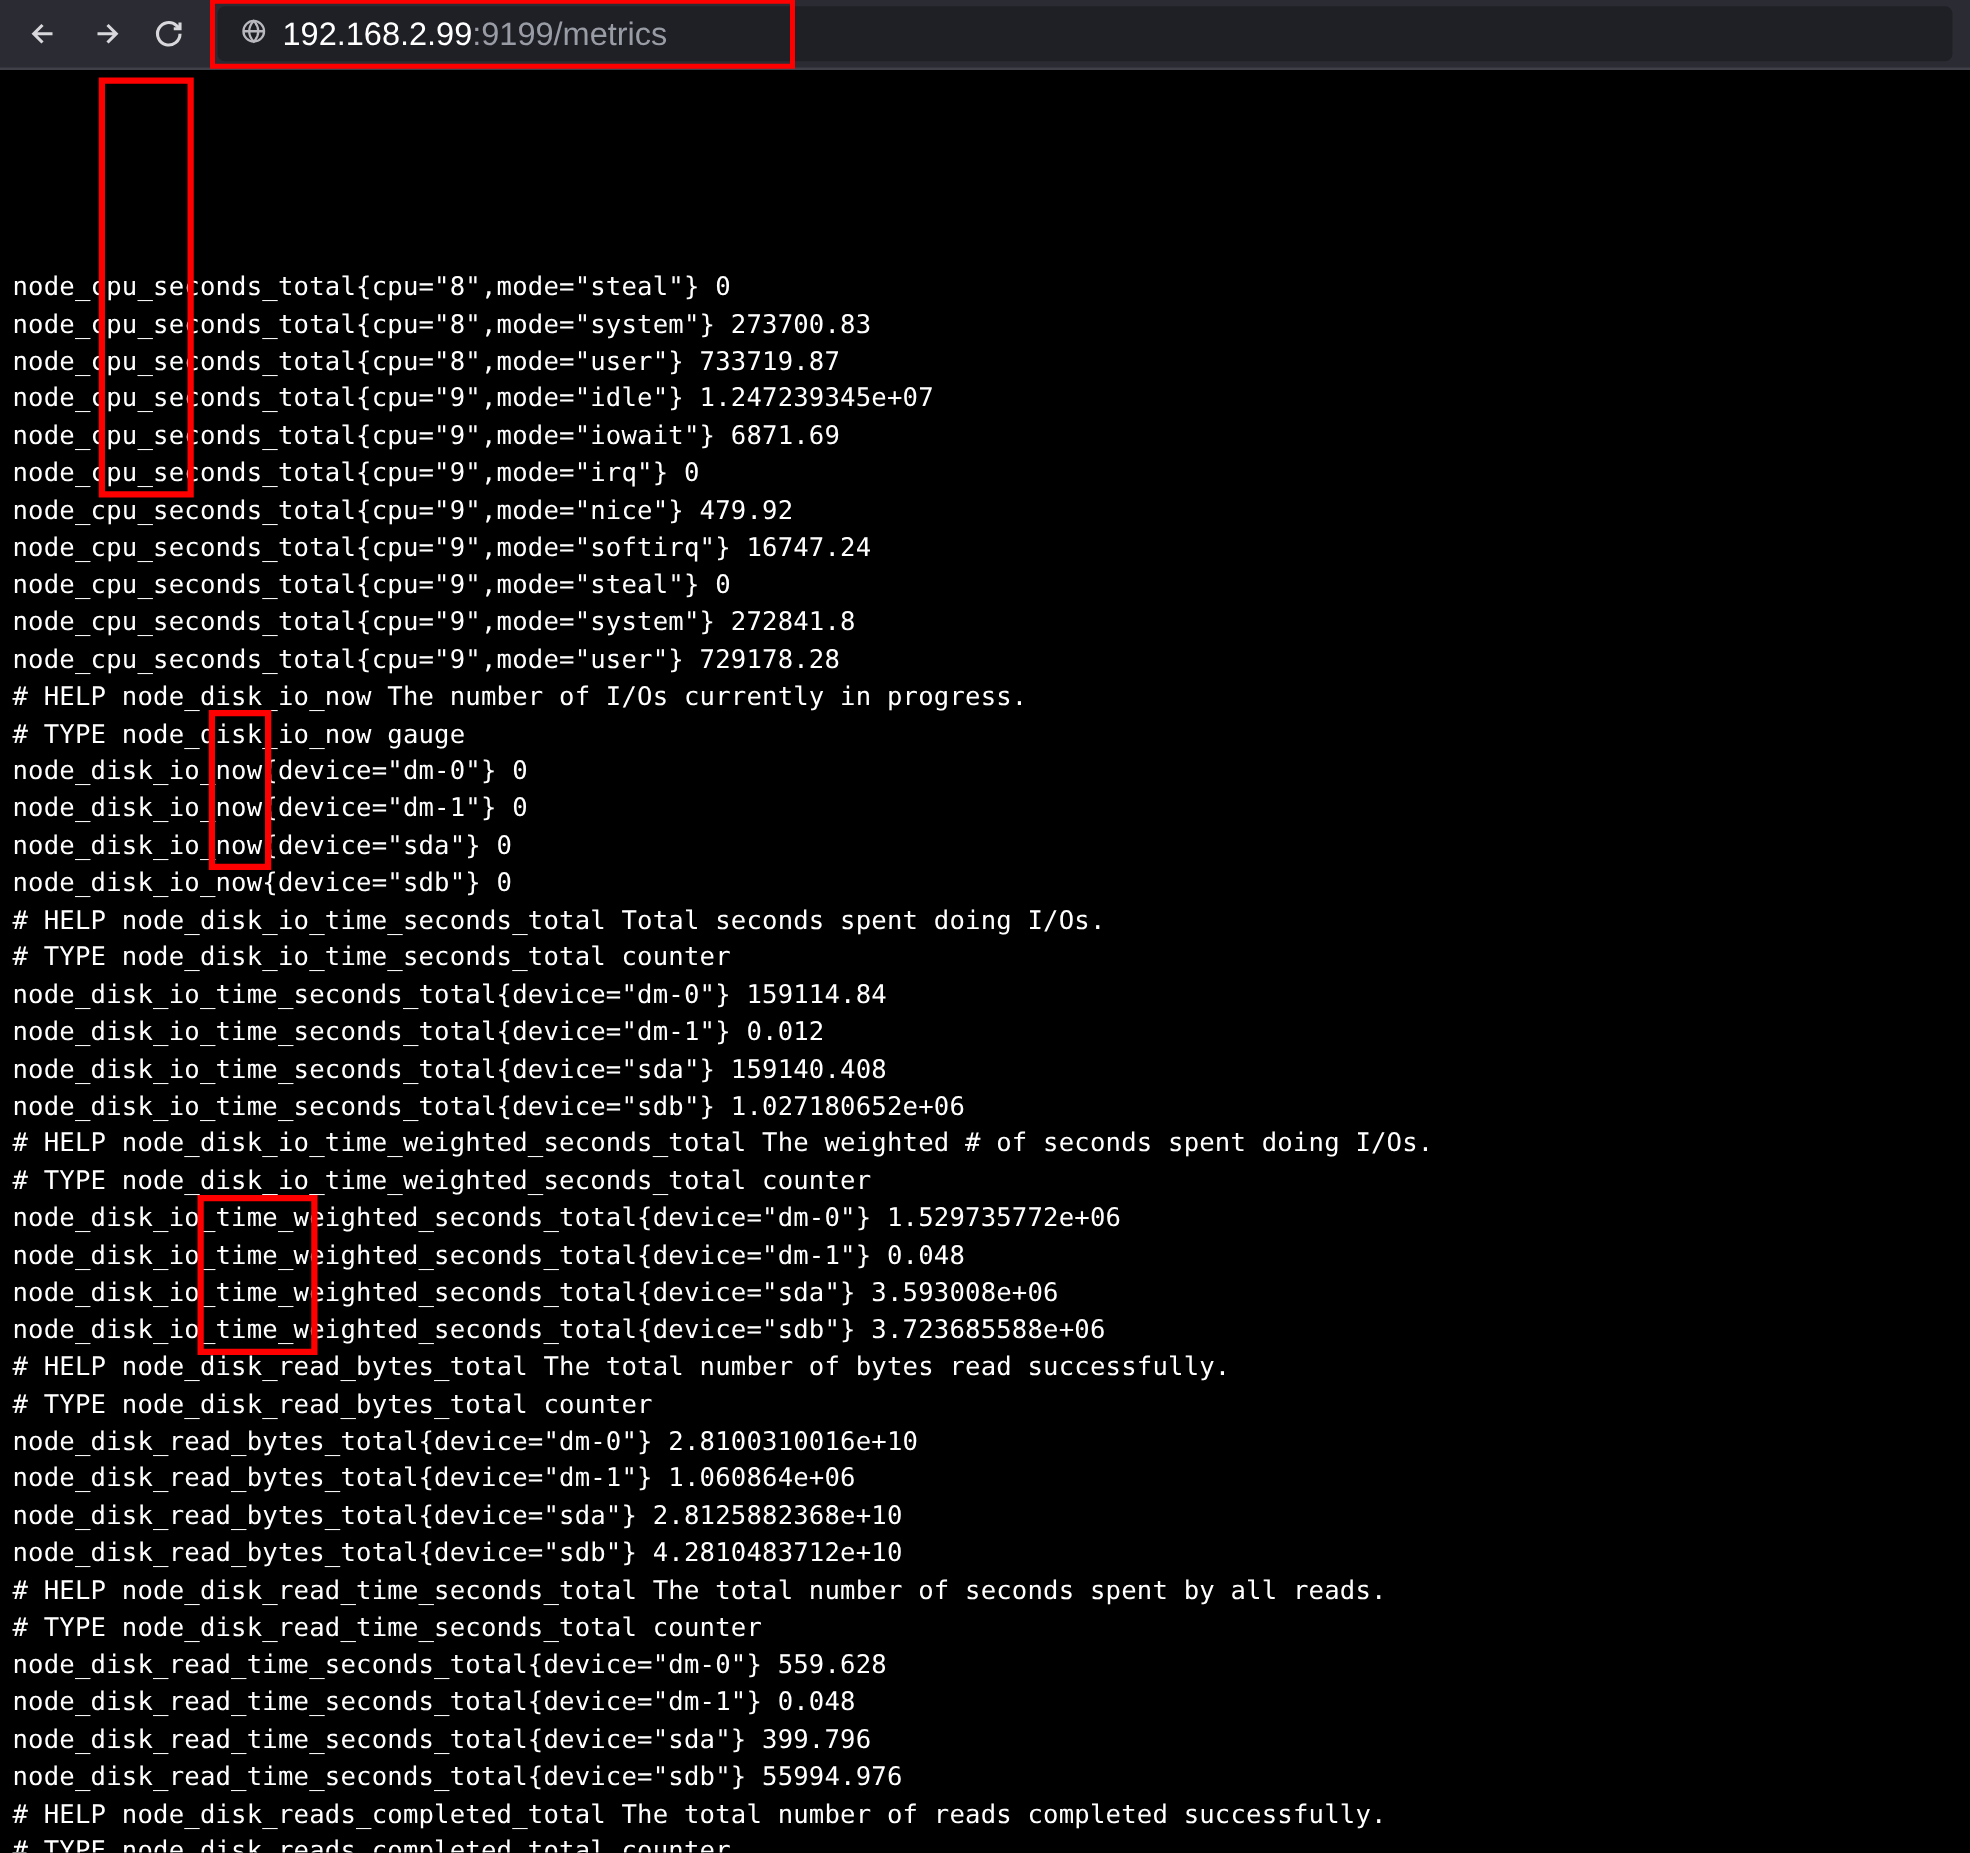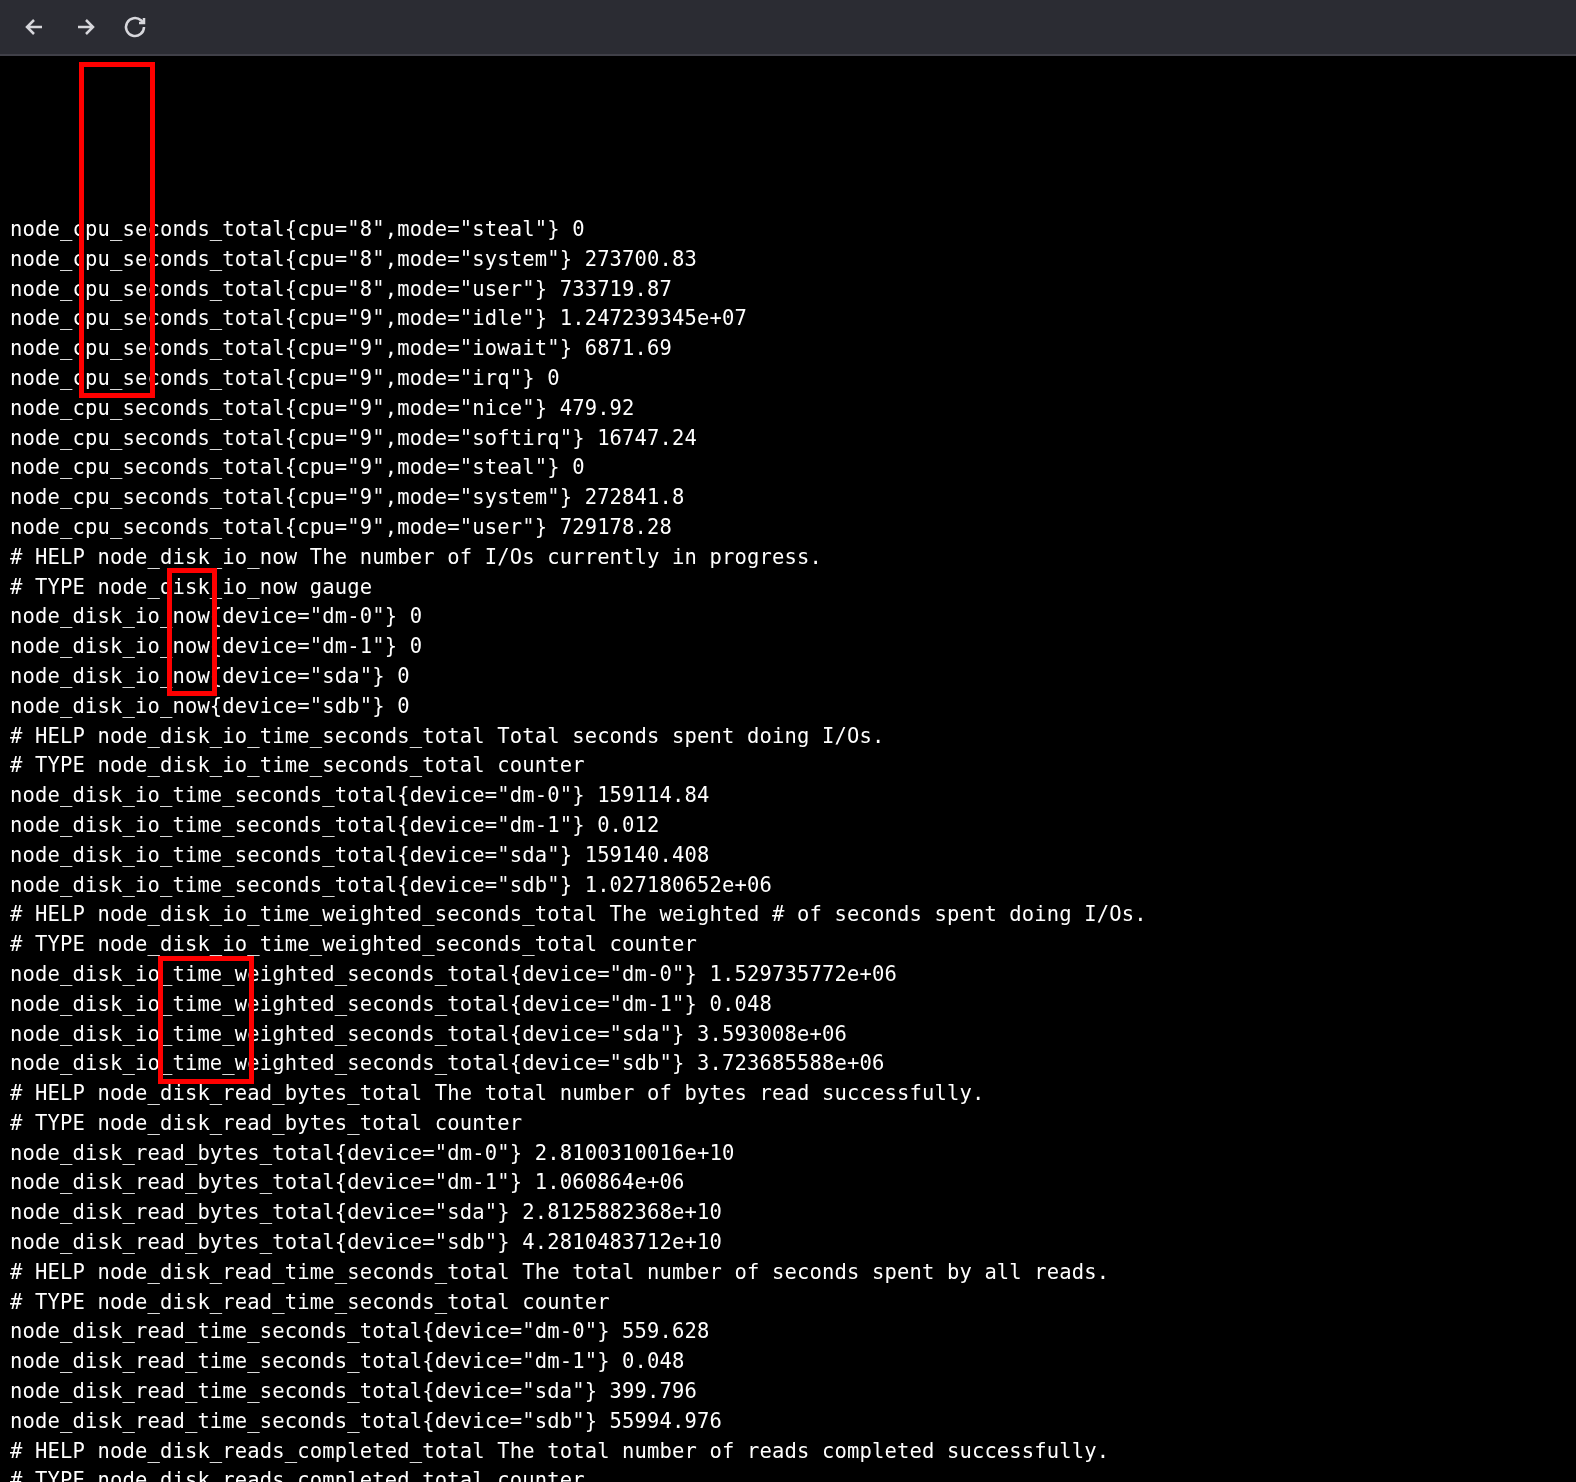--- a/index.html
+++ b/index.html
@@ -101,20 +101,32 @@
     <svg viewBox="0 0 24 24">
         <path d="M5 12h14M13 5l7 7-7 7"></path>
       </svg>
   </div>
   <div class="nav-btn reload-btn">
     <svg viewBox="0 0 24 24">
         <path d="M21 12a9 9 0 1 1-3-6.7L21 8"></path>
         <path d="M21 3v5h-5"></path>
       </svg>
   </div>
+  <div class="address-bar">
+    <span class="globe-icon">
+      <svg viewBox="0 0 24 24">
+          <circle cx="12" cy="12" r="9"></circle>
+          <path d="M3 12h18M12 3c2.5 2.5 4 5.5 4 9s-1.5 6.5-4 9c-2.5-2.5-4-5.5-4-9s1.5-6.5 4-9z"></path>
+        </svg>
+    </span>
+    <span class="url-text">
+      <span class="url-host">192.168.2.99</span><span class="url-rest">:9199/metrics</span>
+    </span>
+    <div class="url-highlight-box"></div>
+  </div>
 </div>
 
 <div class="metrics-area">
   <div class="metrics-content" id="metrics-content">
     <div class="hlbox hl-cpu"></div>
     <div class="hlbox hl-io"></div>
     <div class="hlbox hl-read"></div>
   <div>node_cpu_seconds_total{cpu="8",mode="steal"} 0</div><div>node_cpu_seconds_total{cpu="8",mode="system"} 273700.83</div><div>node_cpu_seconds_total{cpu="8",mode="user"} 733719.87</div><div>node_cpu_seconds_total{cpu="9",mode="idle"} 1.247239345e+07</div><div>node_cpu_seconds_total{cpu="9",mode="iowait"} 6871.69</div><div>node_cpu_seconds_total{cpu="9",mode="irq"} 0</div><div>node_cpu_seconds_total{cpu="9",mode="nice"} 479.92</div><div>node_cpu_seconds_total{cpu="9",mode="softirq"} 16747.24</div><div>node_cpu_seconds_total{cpu="9",mode="steal"} 0</div><div>node_cpu_seconds_total{cpu="9",mode="system"} 272841.8</div><div>node_cpu_seconds_total{cpu="9",mode="user"} 729178.28</div><div># HELP node_disk_io_now The number of I/Os currently in progress.</div><div># TYPE node_disk_io_now gauge</div><div>node_disk_io_now{device="dm-0"} 0</div><div>node_disk_io_now{device="dm-1"} 0</div><div>node_disk_io_now{device="sda"} 0</div><div>node_disk_io_now{device="sdb"} 0</div><div># HELP node_disk_io_time_seconds_total Total seconds spent doing I/Os.</div><div># TYPE node_disk_io_time_seconds_total counter</div><div>node_disk_io_time_seconds_total{device="dm-0"} 159114.84</div><div>node_disk_io_time_seconds_total{device="dm-1"} 0.012</div><div>node_disk_io_time_seconds_total{device="sda"} 159140.408</div><div>node_disk_io_time_seconds_total{device="sdb"} 1.027180652e+06</div><div># HELP node_disk_io_time_weighted_seconds_total The weighted # of seconds spent doing I/Os.</div><div># TYPE node_disk_io_time_weighted_seconds_total counter</div><div>node_disk_io_time_weighted_seconds_total{device="dm-0"} 1.529735772e+06</div><div>node_disk_io_time_weighted_seconds_total{device="dm-1"} 0.048</div><div>node_disk_io_time_weighted_seconds_total{device="sda"} 3.593008e+06</div><div>node_disk_io_time_weighted_seconds_total{device="sdb"} 3.723685588e+06</div><div># HELP node_disk_read_bytes_total The total number of bytes read successfully.</div><div># TYPE node_disk_read_bytes_total counter</div><div>node_disk_read_bytes_total{device="dm-0"} 2.8100310016e+10</div><div>node_disk_read_bytes_total{device="dm-1"} 1.060864e+06</div><div>node_disk_read_bytes_total{device="sda"} 2.8125882368e+10</div><div>node_disk_read_bytes_total{device="sdb"} 4.2810483712e+10</div><div># HELP node_disk_read_time_seconds_total The total number of seconds spent by all reads.</div><div># TYPE node_disk_read_time_seconds_total counter</div><div>node_disk_read_time_seconds_total{device="dm-0"} 559.628</div><div>node_disk_read_time_seconds_total{device="dm-1"} 0.048</div><div>node_disk_read_time_seconds_total{device="sda"} 399.796</div><div>node_disk_read_time_seconds_total{device="sdb"} 55994.976</div><div># HELP node_disk_reads_completed_total The total number of reads completed successfully.</div><div># TYPE node_disk_reads_completed_total counter</div></div>
 </div>
 

